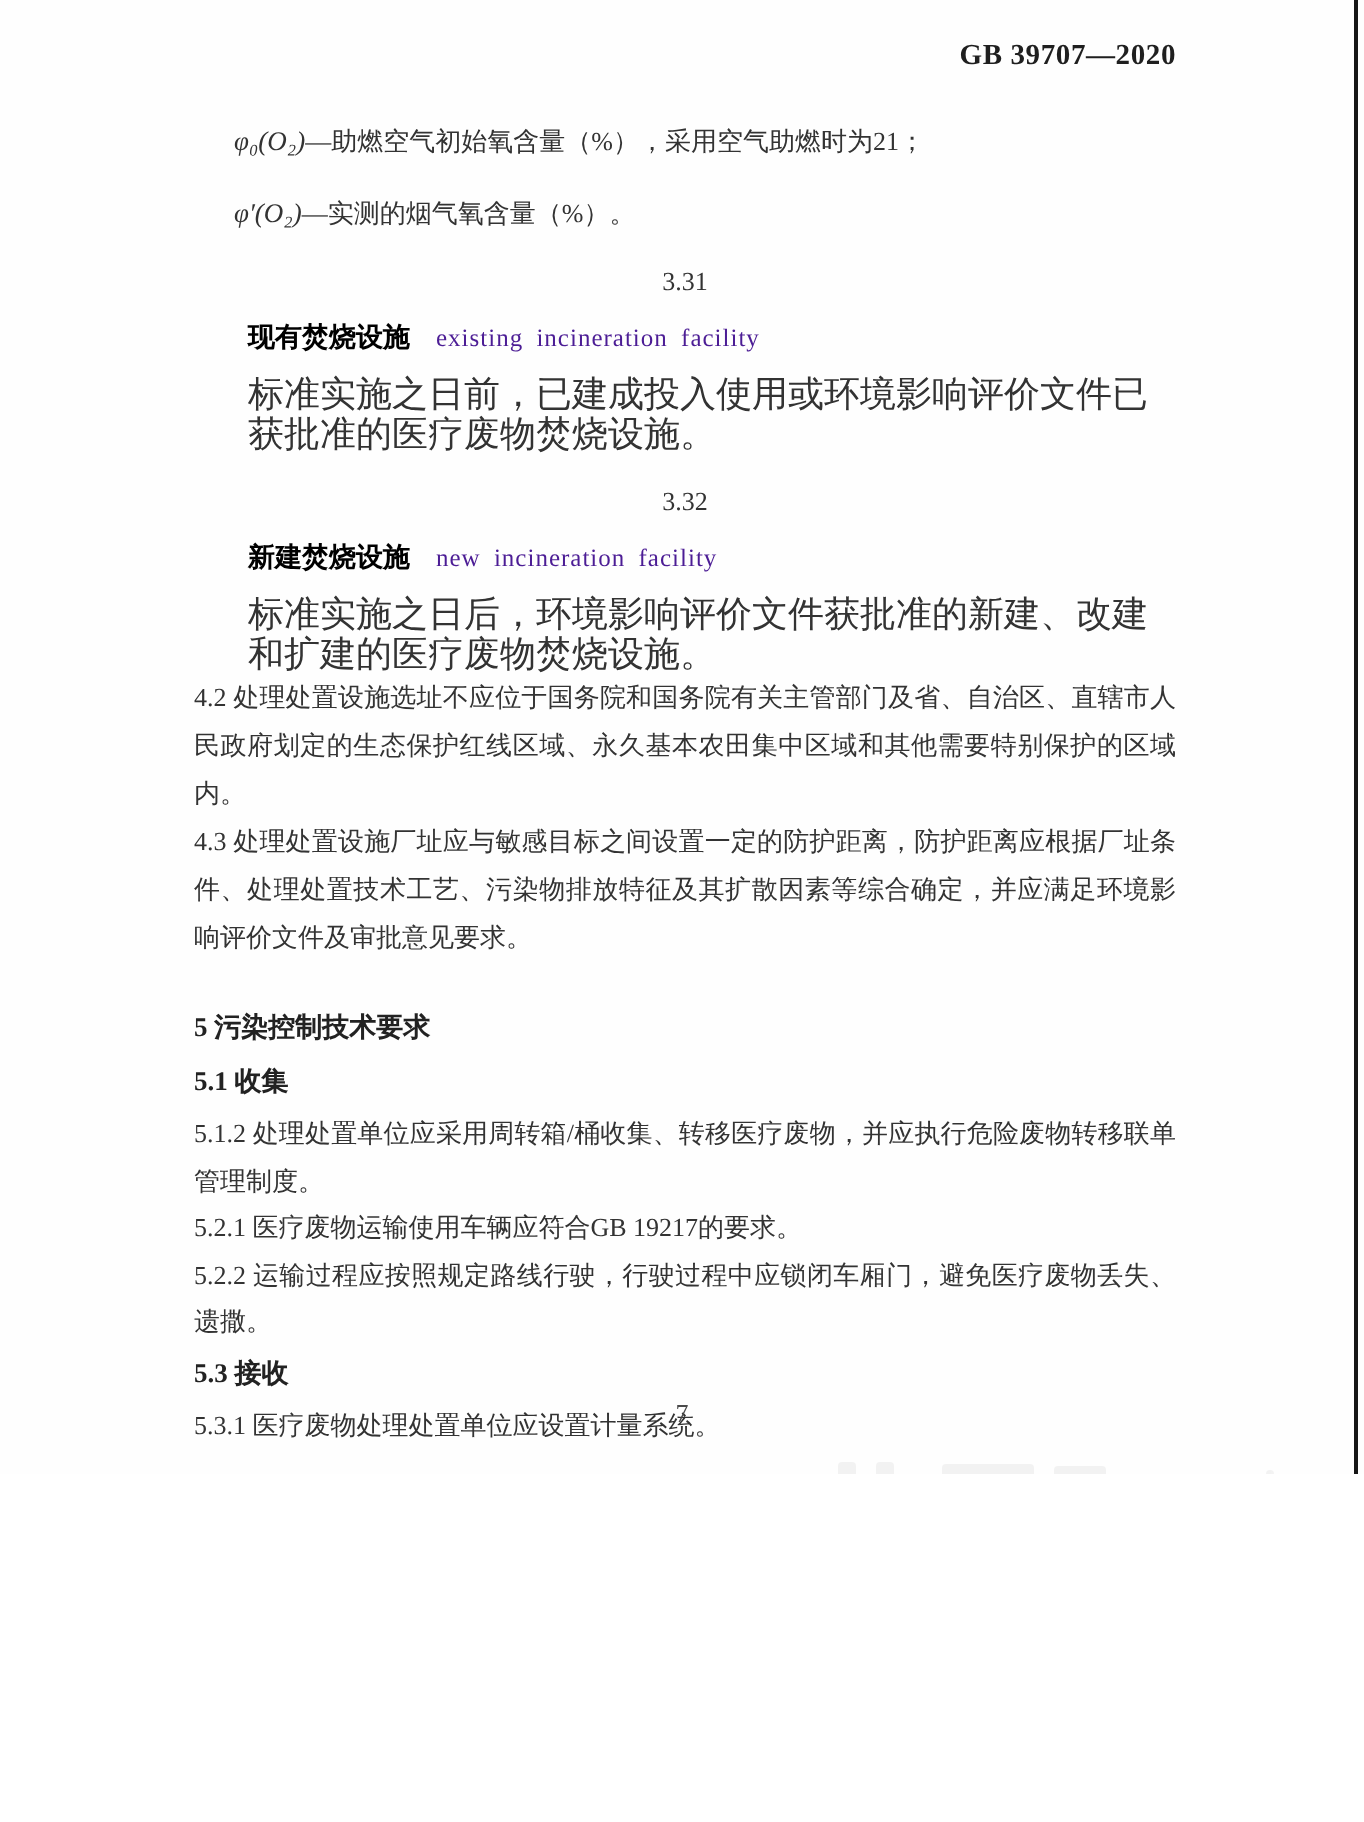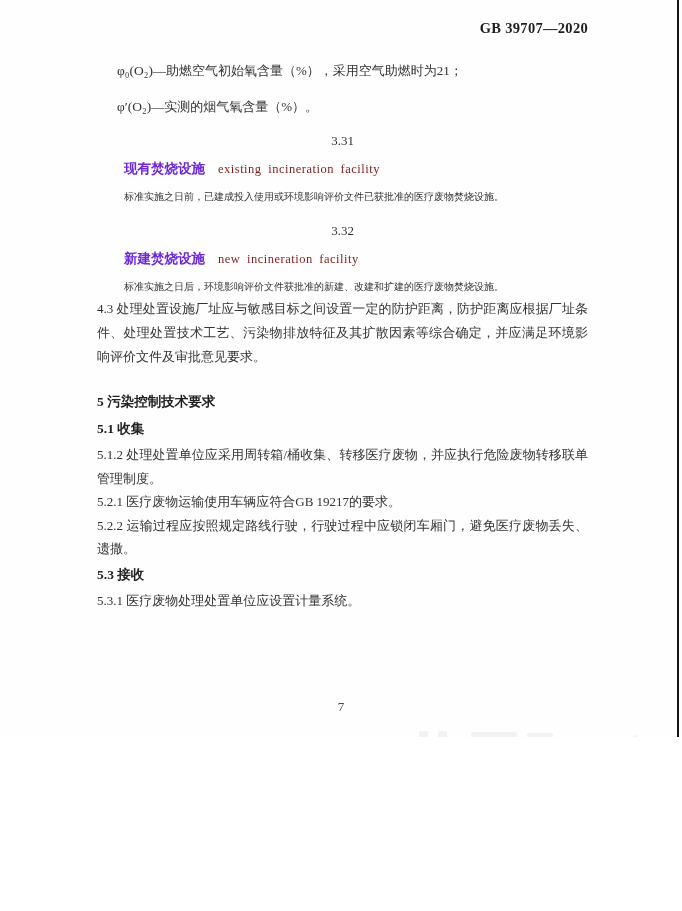--- a/index.html
+++ b/index.html
@@ -42,45 +42,46 @@
     margin-top: 24px;
     padding-left: 20px;
   }
   .symbol-line {
     font-size: 13px;
     line-height: 19px;
     margin: 0 0 17px 0;
     color: #333;
   }
   .symbol {
+    font-style: italic;
     font-size: 13.5px;
   }
   .term-num {
     font-size: 13px;
     color: #333;
     margin-top: 16px;
     text-align: center;
   }
   .term-head {
     margin-top: 11px;
     padding-left: 27px;
     font-size: 13.5px;
   }
-  .term-zh { font-weight: bold; color: #6d28d9; }
+  .term-zh { font-weight: bold; color: #000000; }
   .term-en {
     margin-left: 13px;
     font-size: 12.5px;
     letter-spacing: 0.5px;
     word-spacing: 3px;
-    color: #7f1d1d;
+    color: #4c1d95;
   }
   .term-def {
     margin-top: 9px;
     padding-left: 27px;
-    font-size: 10px;
+    font-size: 18px;
     line-height: 20px;
     color: #333;
   }
   .sec-heading {
     margin: 24px 0 9px 0;
     font-size: 13.5px;
     font-weight: bold;
     color: #222;
   }
   .sub-heading {
@@ -154,20 +155,21 @@
 
     <div>
       <div class="term-num">3.32</div>
       <div class="term-head">
         <span class="term-zh">新建焚烧设施</span><span class="term-en">new incineration facility</span>
       </div>
       <div class="term-def">标准实施之日后，环境影响评价文件获批准的新建、改建和扩建的医疗废物焚烧设施。</div>
     </div>
 
     <div>
+      <p class="clause">4.2 处理处置设施选址不应位于国务院和国务院有关主管部门及省、自治区、直辖市人民政府划定的生态保护红线区域、永久基本农田集中区域和其他需要特别保护的区域内。</p>
       <p class="clause">4.3 处理处置设施厂址应与敏感目标之间设置一定的防护距离，防护距离应根据厂址条件、处理处置技术工艺、污染物排放特征及其扩散因素等综合确定，并应满足环境影响评价文件及审批意见要求。</p>
     </div>
 
     <div class="sec5-block">
       <div class="sec-heading">5 污染控制技术要求</div>
 
       <div class="sub-heading">5.1 收集</div>
       <p class="clause">5.1.2 处理处置单位应采用周转箱/桶收集、转移医疗废物，并应执行危险废物转移联单管理制度。</p>
 
       <p class="clause">5.2.1 医疗废物运输使用车辆应符合GB 19217的要求。</p>

